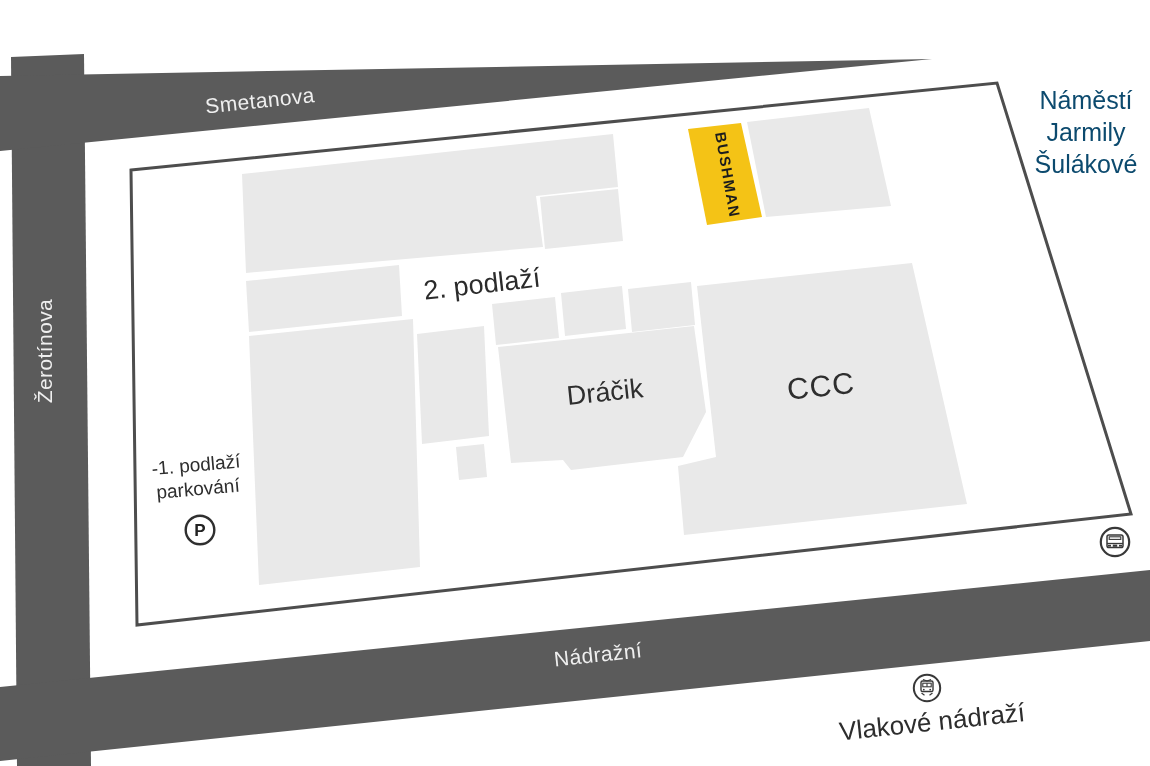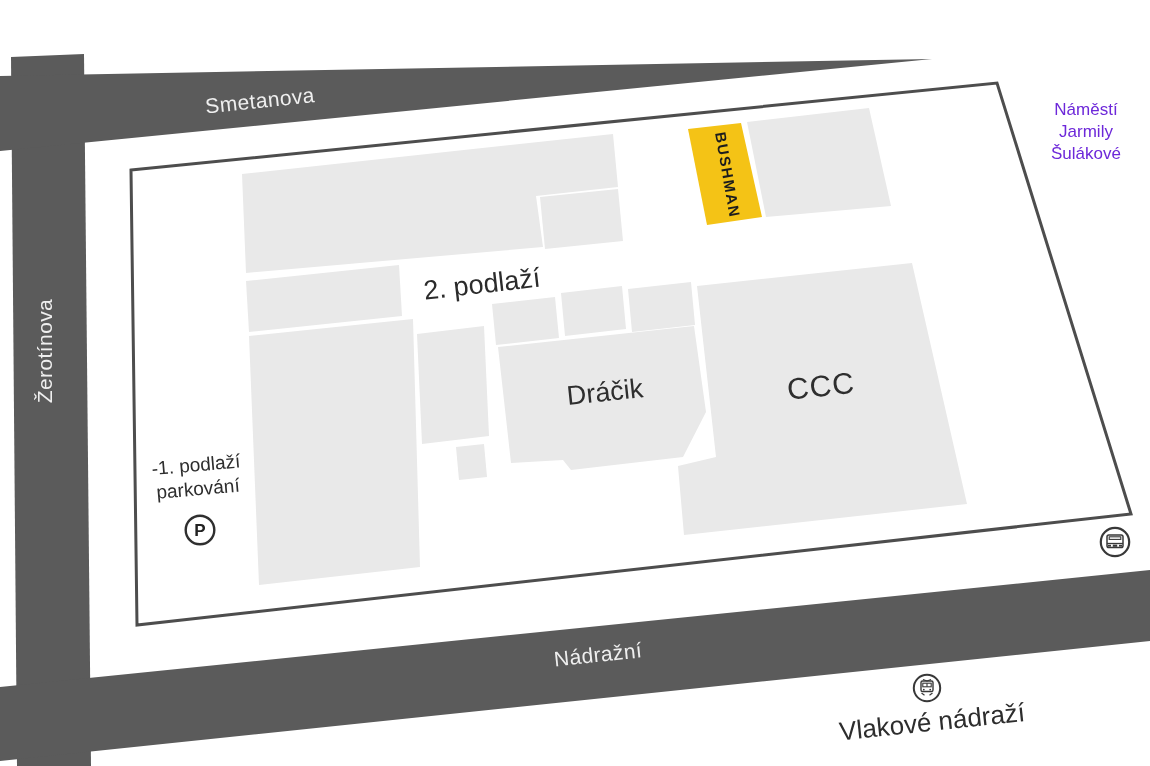--- a/index.html
+++ b/index.html
@@ -18,21 +18,21 @@
   #lbl-zerotinova{left:45px;top:351px;transform:translate(-50%,-50%) rotate(-90deg);}
   #lbl-nadrazni{left:598px;top:655px;}
   #lbl-floor{left:482px;top:285px;font-size:27px;color:#2b2b2b;
              transform:translate(-50%,-50%) rotate(-6.5deg);}
   #lbl-dracik{left:605px;top:393px;font-size:27px;}
   #lbl-ccc{left:821px;top:386px;font-size:30px;letter-spacing:1px;}
   #lbl-bushman{left:727px;top:175px;font-size:15px;font-weight:bold;letter-spacing:1.5px;
                color:#1d1d1d;transform:translate(-50%,-50%) rotate(80deg);}
   #lbl-parking{left:197px;top:477px;font-size:19px;
                transform:translate(-50%,-50%) rotate(-5deg);}
-  #lbl-square{left:1086px;top:132px;font-size:17px;line-height:1.28;color:#6d28d9;
+  #lbl-square{left:1086px;top:132px;font-size:25px;line-height:1.28;color:#0c4a6e;
               transform:translate(-50%,-50%);}
   #lbl-vlakove{left:932px;top:722px;font-size:26px;color:#2d2d2d;}
   .p-glyph{font-family:"Liberation Sans",sans-serif;font-size:17px;font-weight:bold;fill:#222;}
   .icon-stroke{stroke:#383838;fill:none;}
 </style>
 </head>
 <body>
 
 <div class="stage">
 

